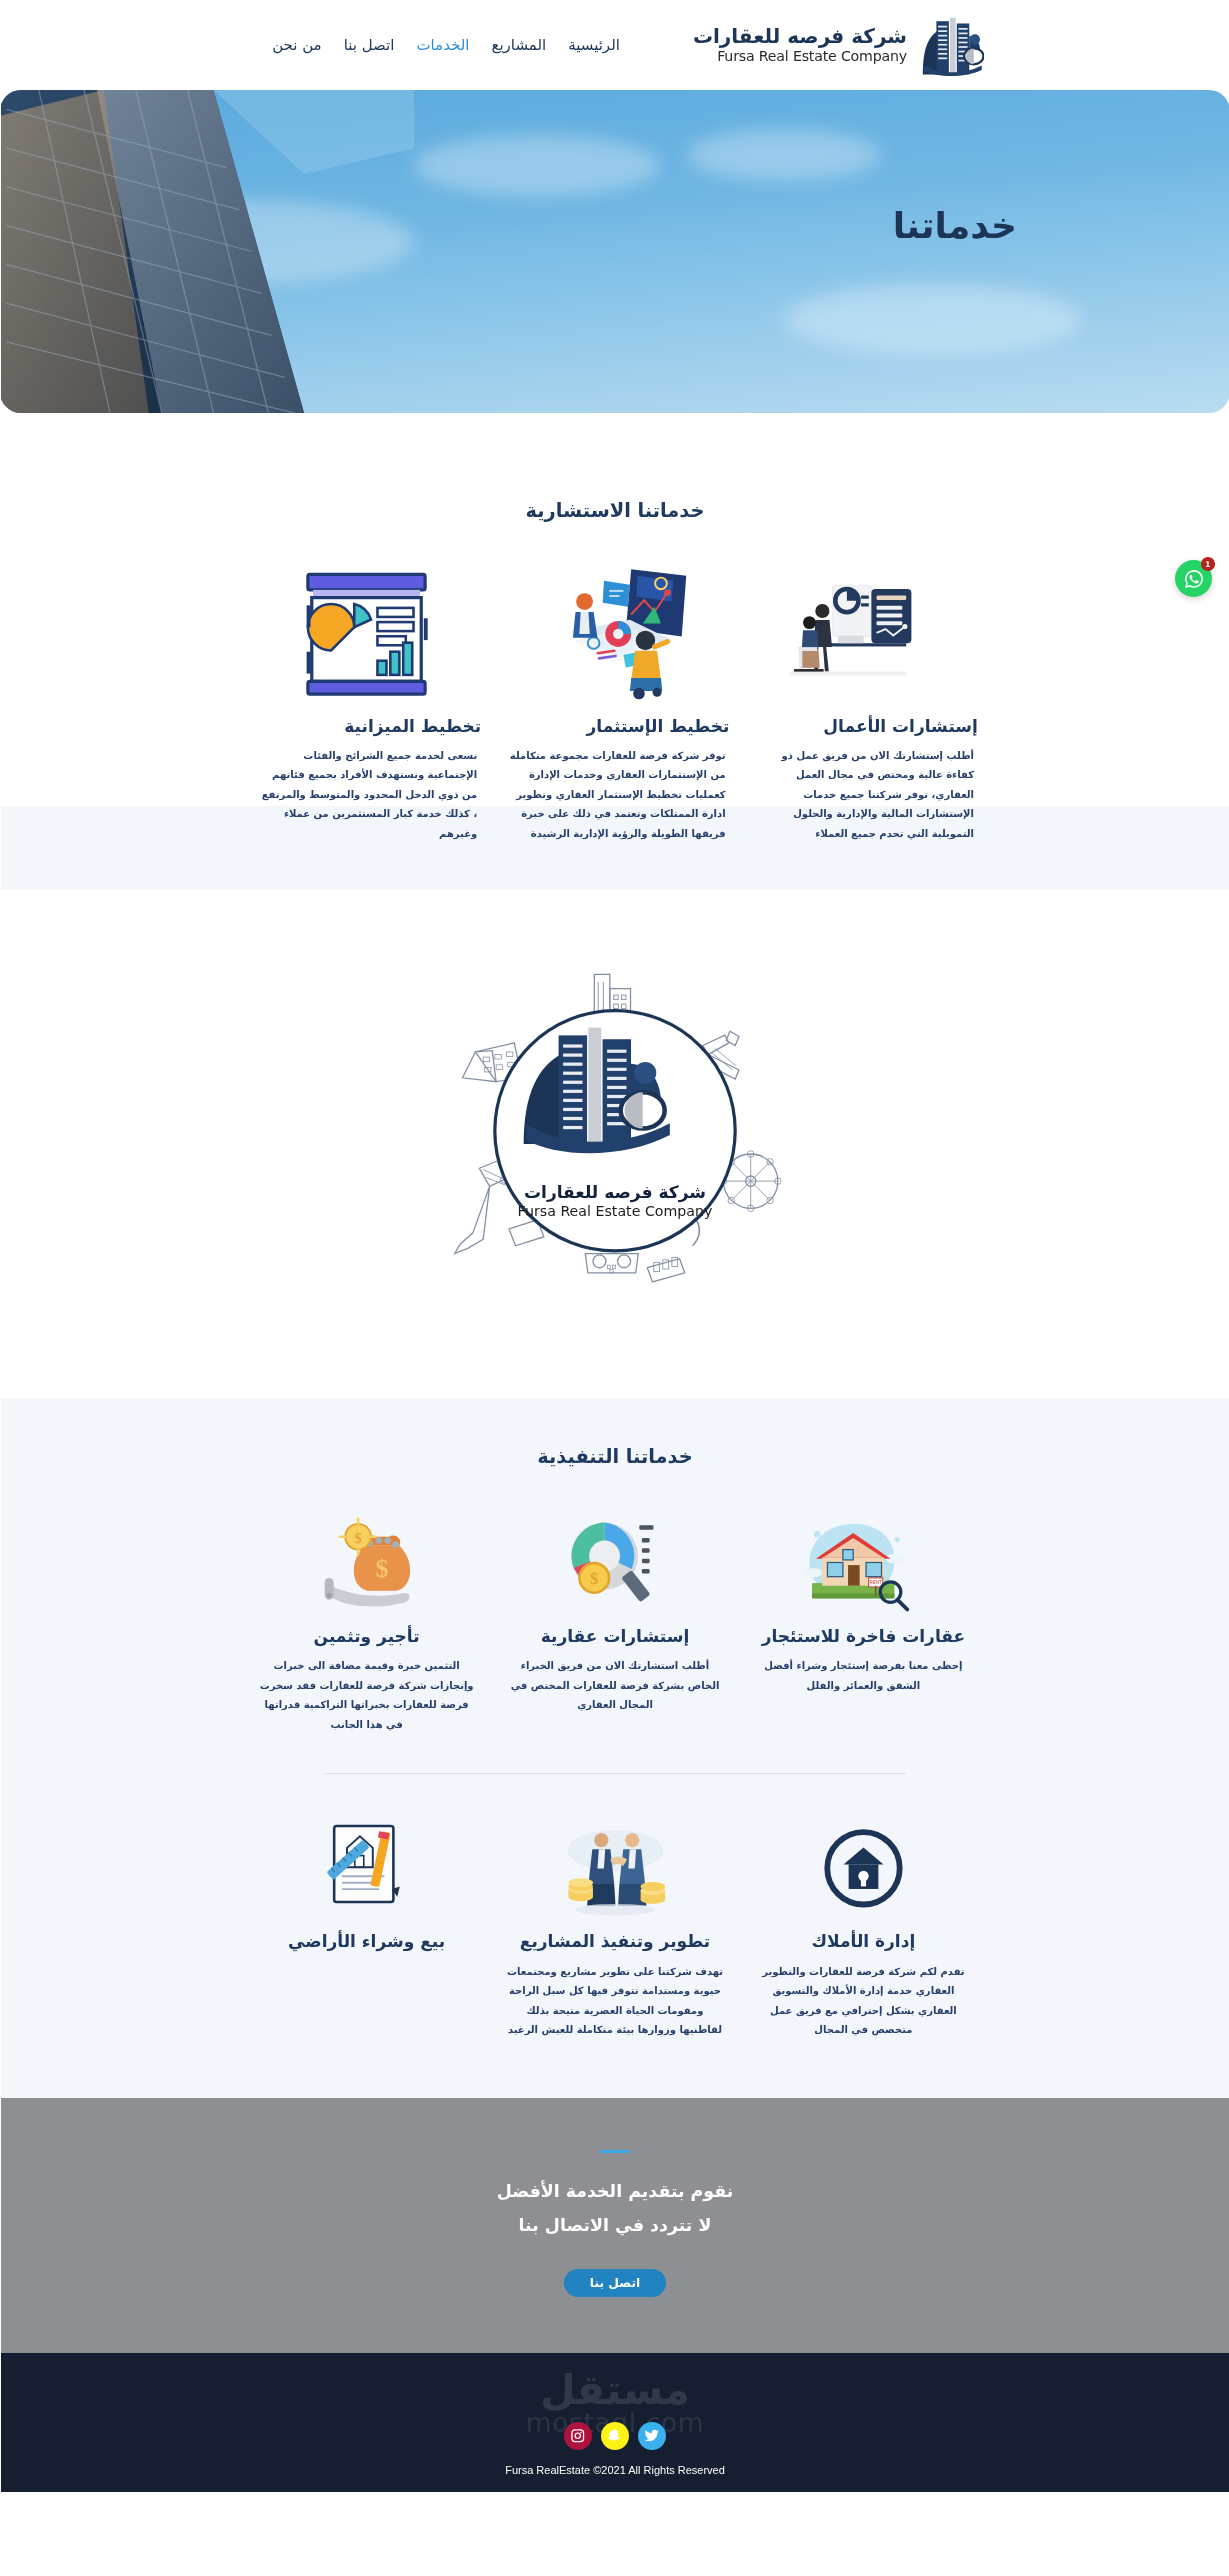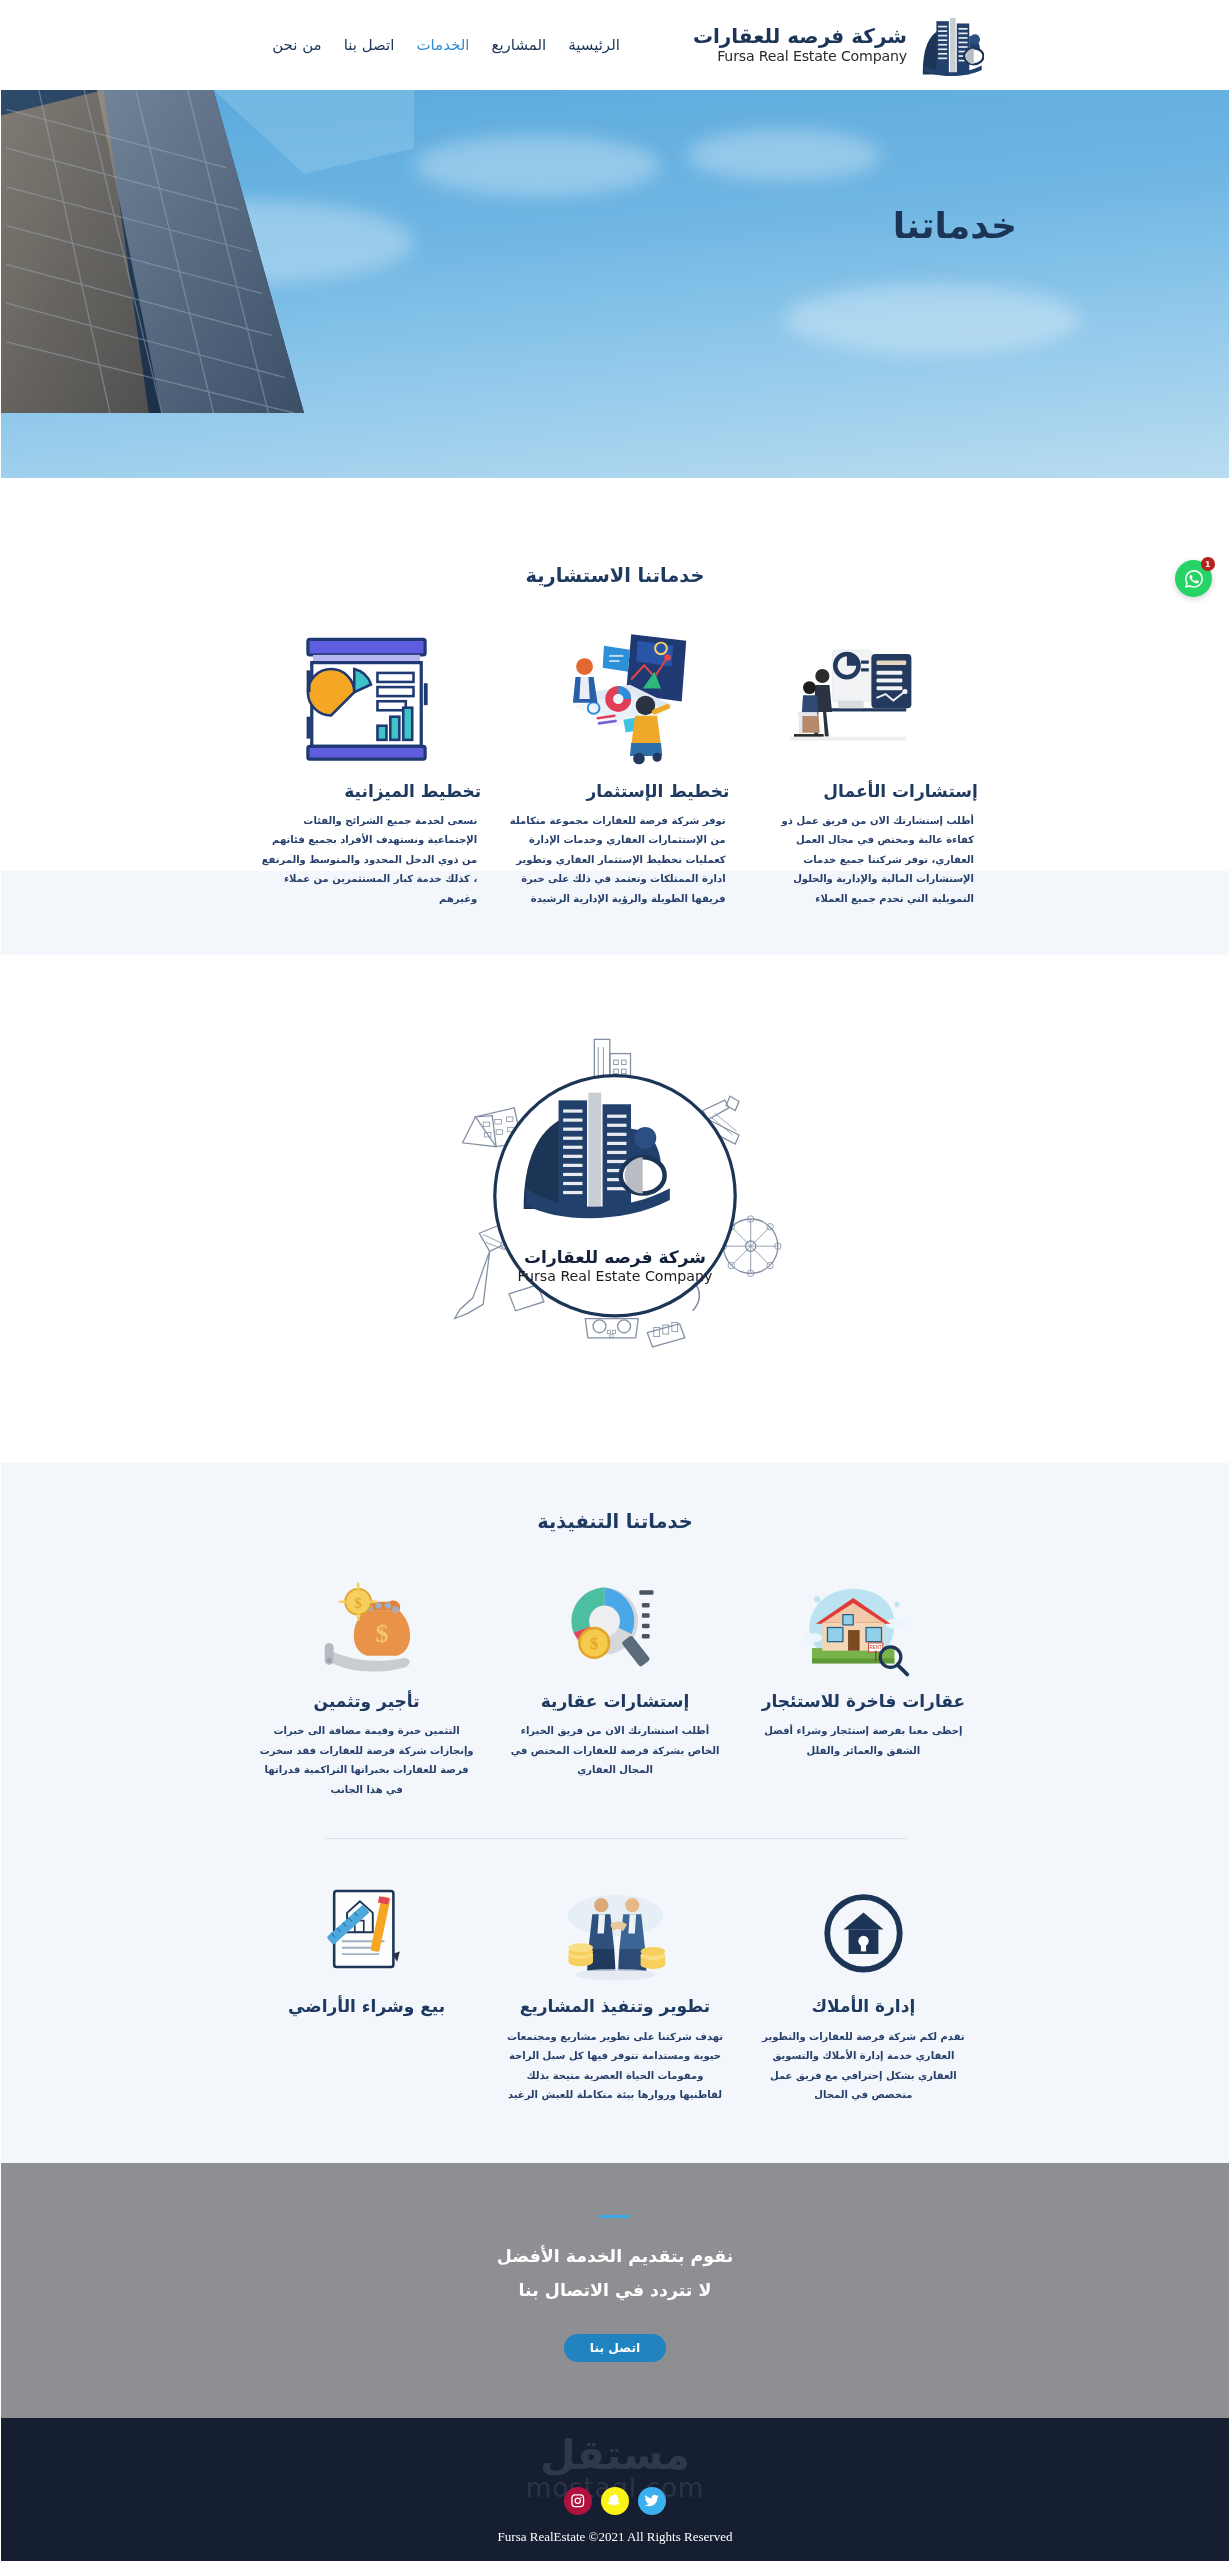--- a/index.html
+++ b/index.html
@@ -26,22 +26,23 @@
   .brand-en { font-size:14.2px; font-weight:400; color:#2b2b2b; letter-spacing:-0.2px; }
   .nav { display:flex; align-items:center; gap:22px; margin-right:34px; }
   .nav a {
     font-size:15px; color:#1c3557; text-decoration:none; font-weight:400;
     white-space:nowrap;
   }
   .nav a.active { color:#2f8fd4; }
 
   
   .hero {
-    height:388px; position:relative; overflow:hidden;
+    height:323px; position:relative; overflow:hidden;
     background:linear-gradient(175deg,#59a9dd 0%,#6fb6e3 38%,#8cc6ea 62%,#b9dcf0 100%);
+    border-radius:21px;
   }
   .hero .cloud {
     position:absolute; background:rgba(255,255,255,.30); border-radius:50%;
     filter:blur(9px);
   }
   .hero .c1 { width:336px; height:84px; left:78px; top:110px; }
   .hero .c2 { width:246px; height:61px; left:414px; top:45px; }
   .hero .c3 { width:297px; height:71px; right:149px; top:194px; }
   .hero .c4 { width:194px; height:52px; right:349px; top:39px; }
   .hero-building {
@@ -125,22 +126,22 @@
   .wm-en { font-size:26.5px; font-weight:400; color:#5c6475; letter-spacing:0.6px; margin-top:-2.6px; }
   .socials { display:flex; justify-content:center; gap:9px; position:relative; z-index:2; margin-top:47px; }
   .soc {
     width:28px; height:28px; border-radius:50%; display:flex;
     align-items:center; justify-content:center; cursor:pointer;
   }
   .soc.tw { background:#3ab0ef; }
   .soc.sc { background:#fbf318; }
   .soc.ig { background:#b0123f; }
   .copyright {
-    margin-top:14.2px; font-family:Liberation Serif, serif;
-    color:#ffffff; font-size:13px; position:relative; z-index:2;
+    margin-top:14.2px; font-family:Liberation Sans, sans-serif;
+    color:#ffffff; font-size:11px; position:relative; z-index:2;
   }
 
   
   .wa-fab {
     position:absolute; right:18px; top:560px; width:37px; height:37px;
     border-radius:50%; background:#25d366; display:flex; align-items:center;
     justify-content:center; cursor:pointer; box-shadow:0 1.9px 6.5px rgba(0,0,0,.18);
     z-index:40;
   }
   .wa-badge {

